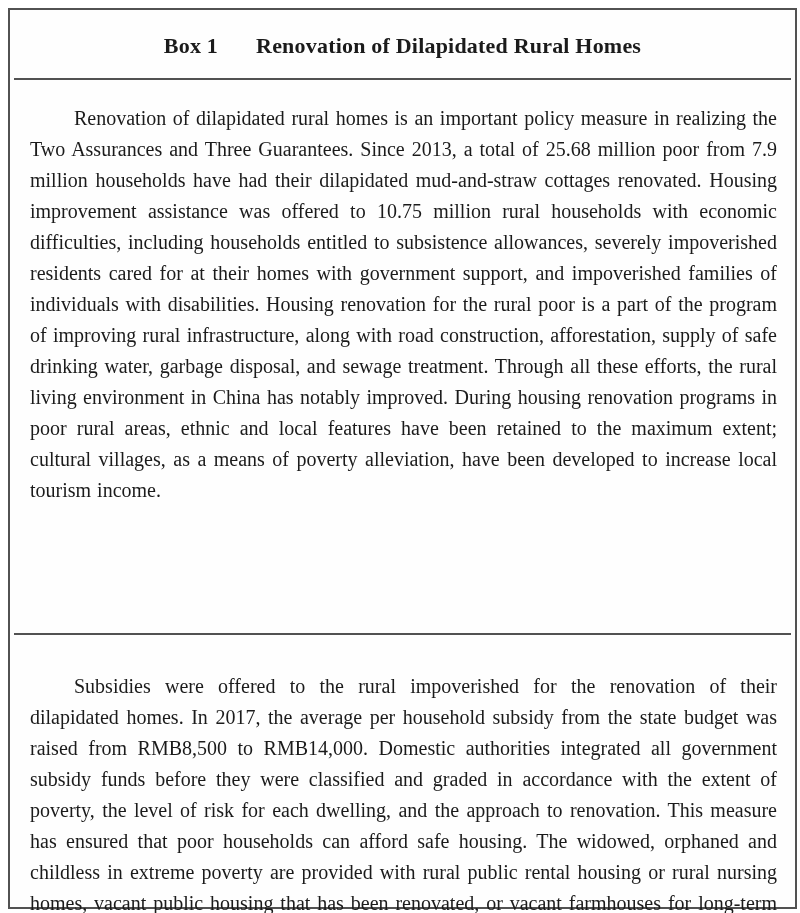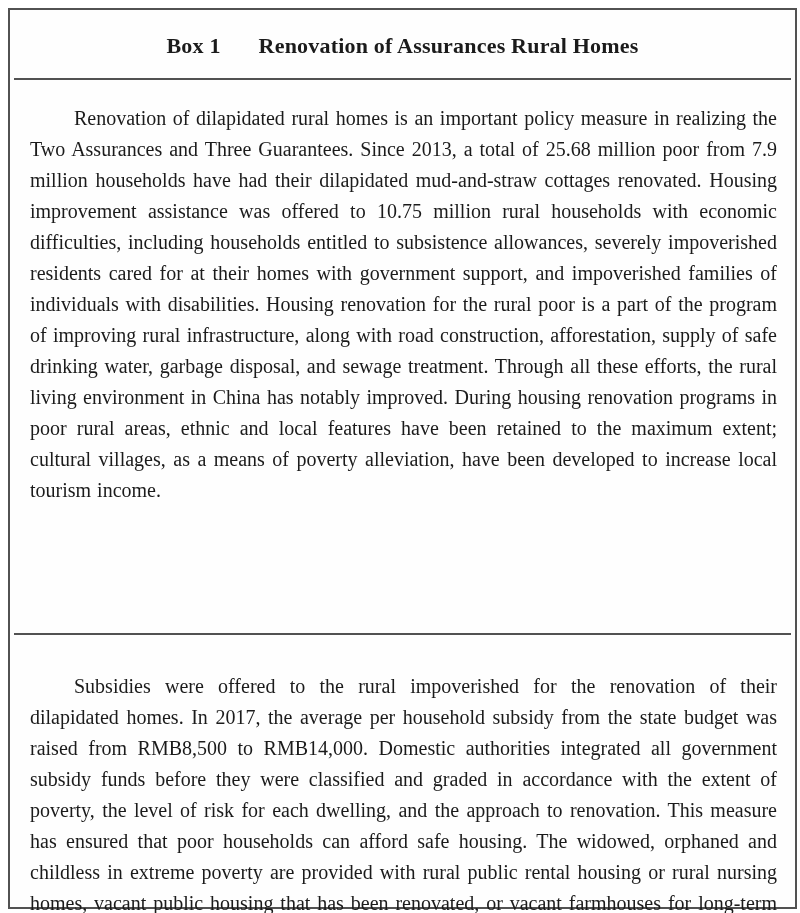--- a/index.html
+++ b/index.html
@@ -54,21 +54,21 @@
     word-spacing: 1px;
   }
 </style>
 </head>
 <body>
 
 <div class="box">
   <div class="box-title-row">
     <span>Box 1</span>
     <span class="title-gap"></span>
-    <span>Renovation of Assurances Rural Homes</span>
+    <span>Renovation of Dilapidated Rural Homes</span>
   </div>
 
   <div class="box-section first">
     <p class="para">Renovation of dilapidated rural homes is an important policy measure in realizing the Two Assurances and Three Guarantees. Since 2013, a total of 25.68 million poor from 7.9 million households have had their dilapidated mud-and-straw cottages renovated. Housing improvement assistance was offered to 10.75 million rural households with economic difficulties, including households entitled to subsistence allowances, severely impoverished residents cared for at their homes with government support, and impoverished families of individuals with disabilities. Housing renovation for the rural poor is a part of the program of improving rural infrastructure, along with road construction, afforestation, supply of safe drinking water, garbage disposal, and sewage treatment. Through all these efforts, the rural living environment in China has notably improved. During housing renovation programs in poor rural areas, ethnic and local features have been retained to the maximum extent; cultural villages, as a means of poverty alleviation, have been developed to increase local tourism income.</p>
   </div>
 
   <div class="box-section second">
     <p class="para">Subsidies were offered to the rural impoverished for the renovation of their dilapidated homes. In 2017, the average per household subsidy from the state budget was raised from RMB8,500 to RMB14,000. Domestic authorities integrated all government subsidy funds before they were classified and graded in accordance with the extent of poverty, the level of risk for each dwelling, and the approach to renovation. This measure has ensured that poor households can afford safe housing. The widowed, orphaned and childless in extreme poverty are provided with rural public rental housing or rural nursing homes, vacant public housing that has been renovated, or vacant farmhouses for long-term rental, to guarantee their access to safe housing.</p>
   </div>
 </div>

